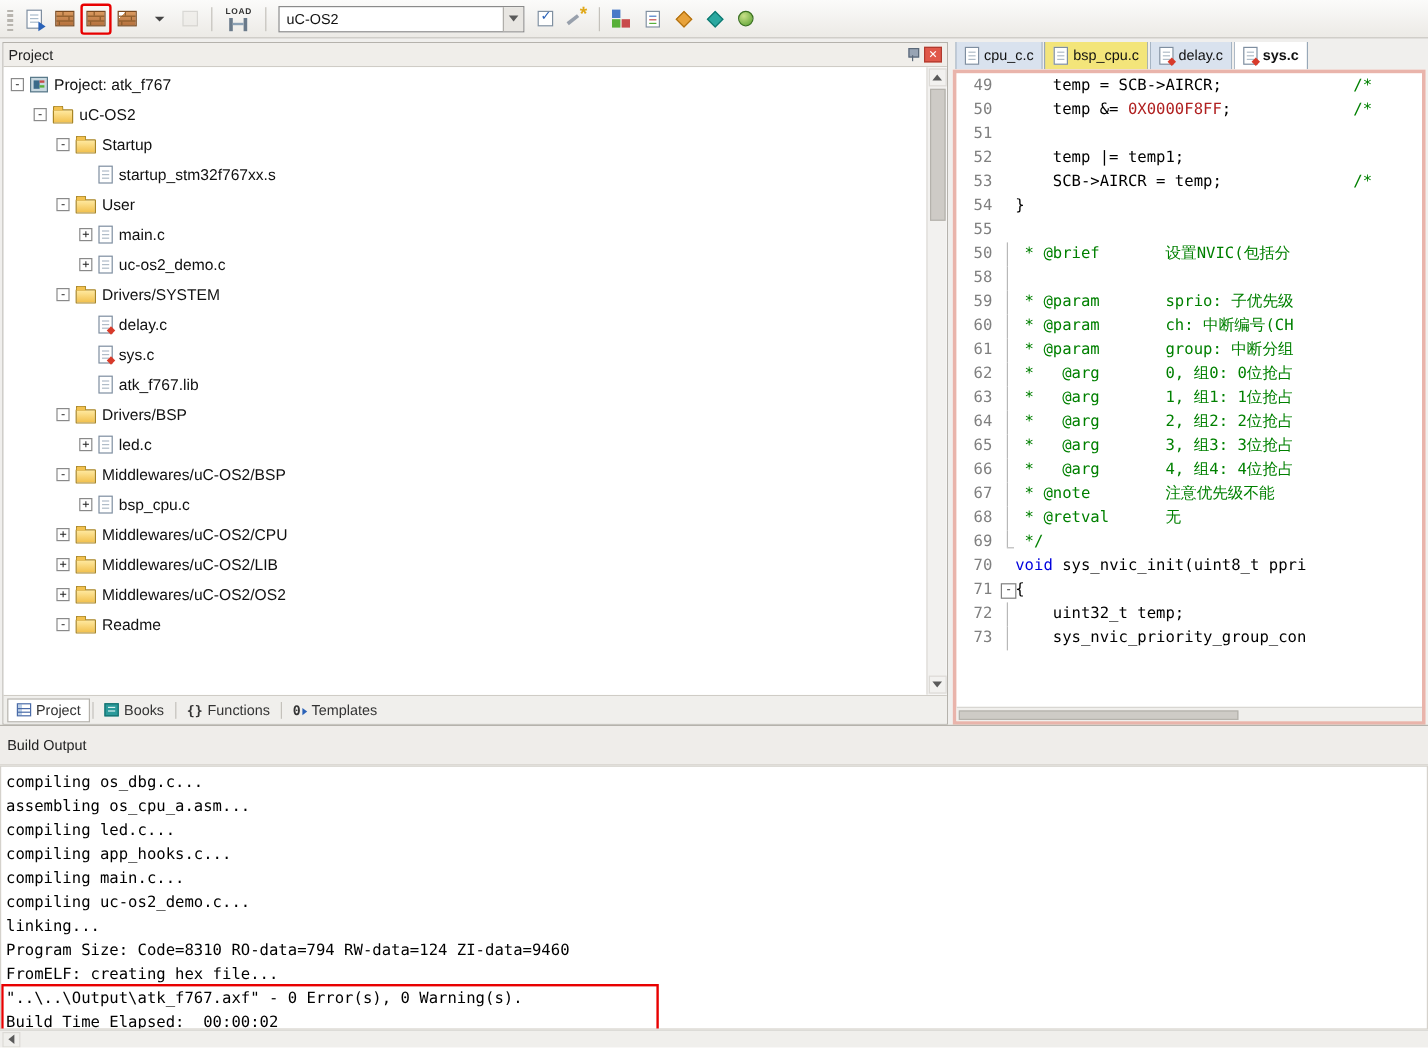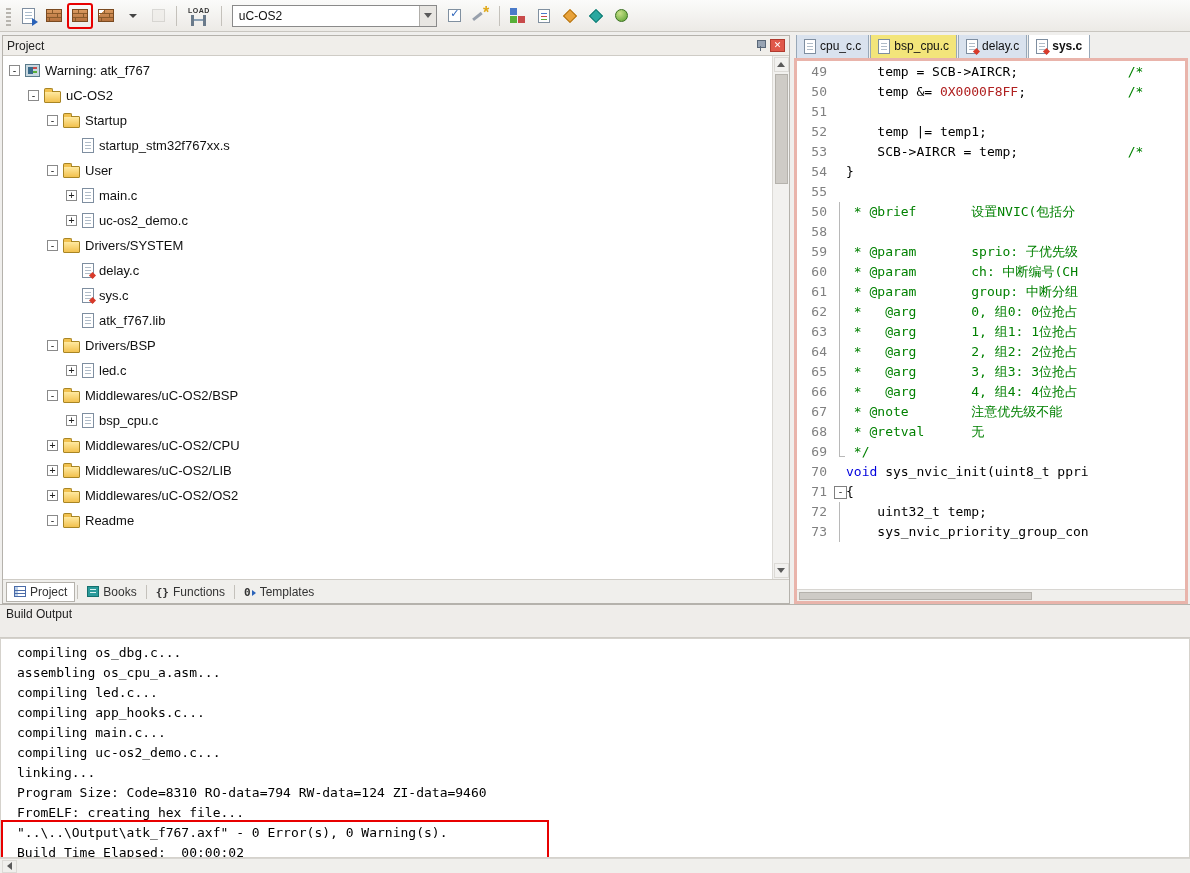--- a/index.html
+++ b/index.html
@@ -126,23 +126,23 @@
   .fold-end::after  { content:""; position:absolute; left:6px; top:14px; width:6px; height:1px; background:#b8b8b8; }
   .ctext { white-space:pre; color:#000; }
   .tok-c { color:#008000; }
   .tok-k { color:#0000dd; }
   .tok-n { color:#b02020; }
   .h-scroll { height:12px; background:#f0efec; border-top:1px solid #d8d6d2; display:flex; align-items:center; flex:none; }
   .h-thumb { height:8px; width:60%; background:#cecbc6; border:1px solid #b5b2ac; margin-left:2px; }
 
   
   .build-output { height:269px; display:flex; flex-direction:column; }
-  .bo-header { height:23px; display:flex; align-items:flex-end; padding:16px 6px; font-size:12px; color:#222;
+  .bo-header { height:23px; display:flex; align-items:center; padding:16px 6px; font-size:12px; color:#222;
                background:#efedea; border-top:1px solid #b5b2ac; border-bottom:1px solid #cfccc6; flex:none; }
-  .bo-body { flex:1; background:#fff; border:1px solid #d5d2cc; position:relative; padding:4px 16px; overflow:hidden; }
+  .bo-body { flex:1; background:#fff; border:1px solid #d5d2cc; position:relative; padding:4px 4px; overflow:hidden; }
   .bo-line { height:20px; font:13px/20px "DejaVu Sans Mono","DejaVu Sans",monospace; white-space:pre; color:#000; }
   .bo-redbox { position:absolute; left:0; top:181px; width:548px; height:45px; border:2px solid #e80000; }
   .bo-hscroll { height:15px; background:#f0efec; border-top:1px solid #d8d6d2; display:flex; align-items:center; padding-left:2px; flex:none; }
   .hs-btn { width:15px; height:13px; display:flex; align-items:center; justify-content:center;
             background:#f0efec; border:1px solid #dcdad6; }
 </style>
 </head>
 <body>
 
 <div class="app">
@@ -214,21 +214,21 @@
         <span class="ph-title">Project</span>
         <span class="spacer"></span>
         <span class="ic g-pin-icon"></span>
         <span class="btn-close">✕</span>
       </div>
       <div class="tree-wrap">
         <div class="tree" id="tree">
             <div class="tree-row" style="padding-left:6px">
               <span class="expander">-</span>
               <span class="ic g-target"></span>
-              <span class="tlabel">Warning: atk_f767</span>
+              <span class="tlabel">Project: atk_f767</span>
             </div>
             <div class="tree-row" style="padding-left:25px">
               <span class="expander">-</span>
               <span class="ic g-folder"></span>
               <span class="tlabel">uC-OS2</span>
             </div>
             <div class="tree-row" style="padding-left:44px">
               <span class="expander">-</span>
               <span class="ic g-folder"></span>
               <span class="tlabel">Startup</span>

